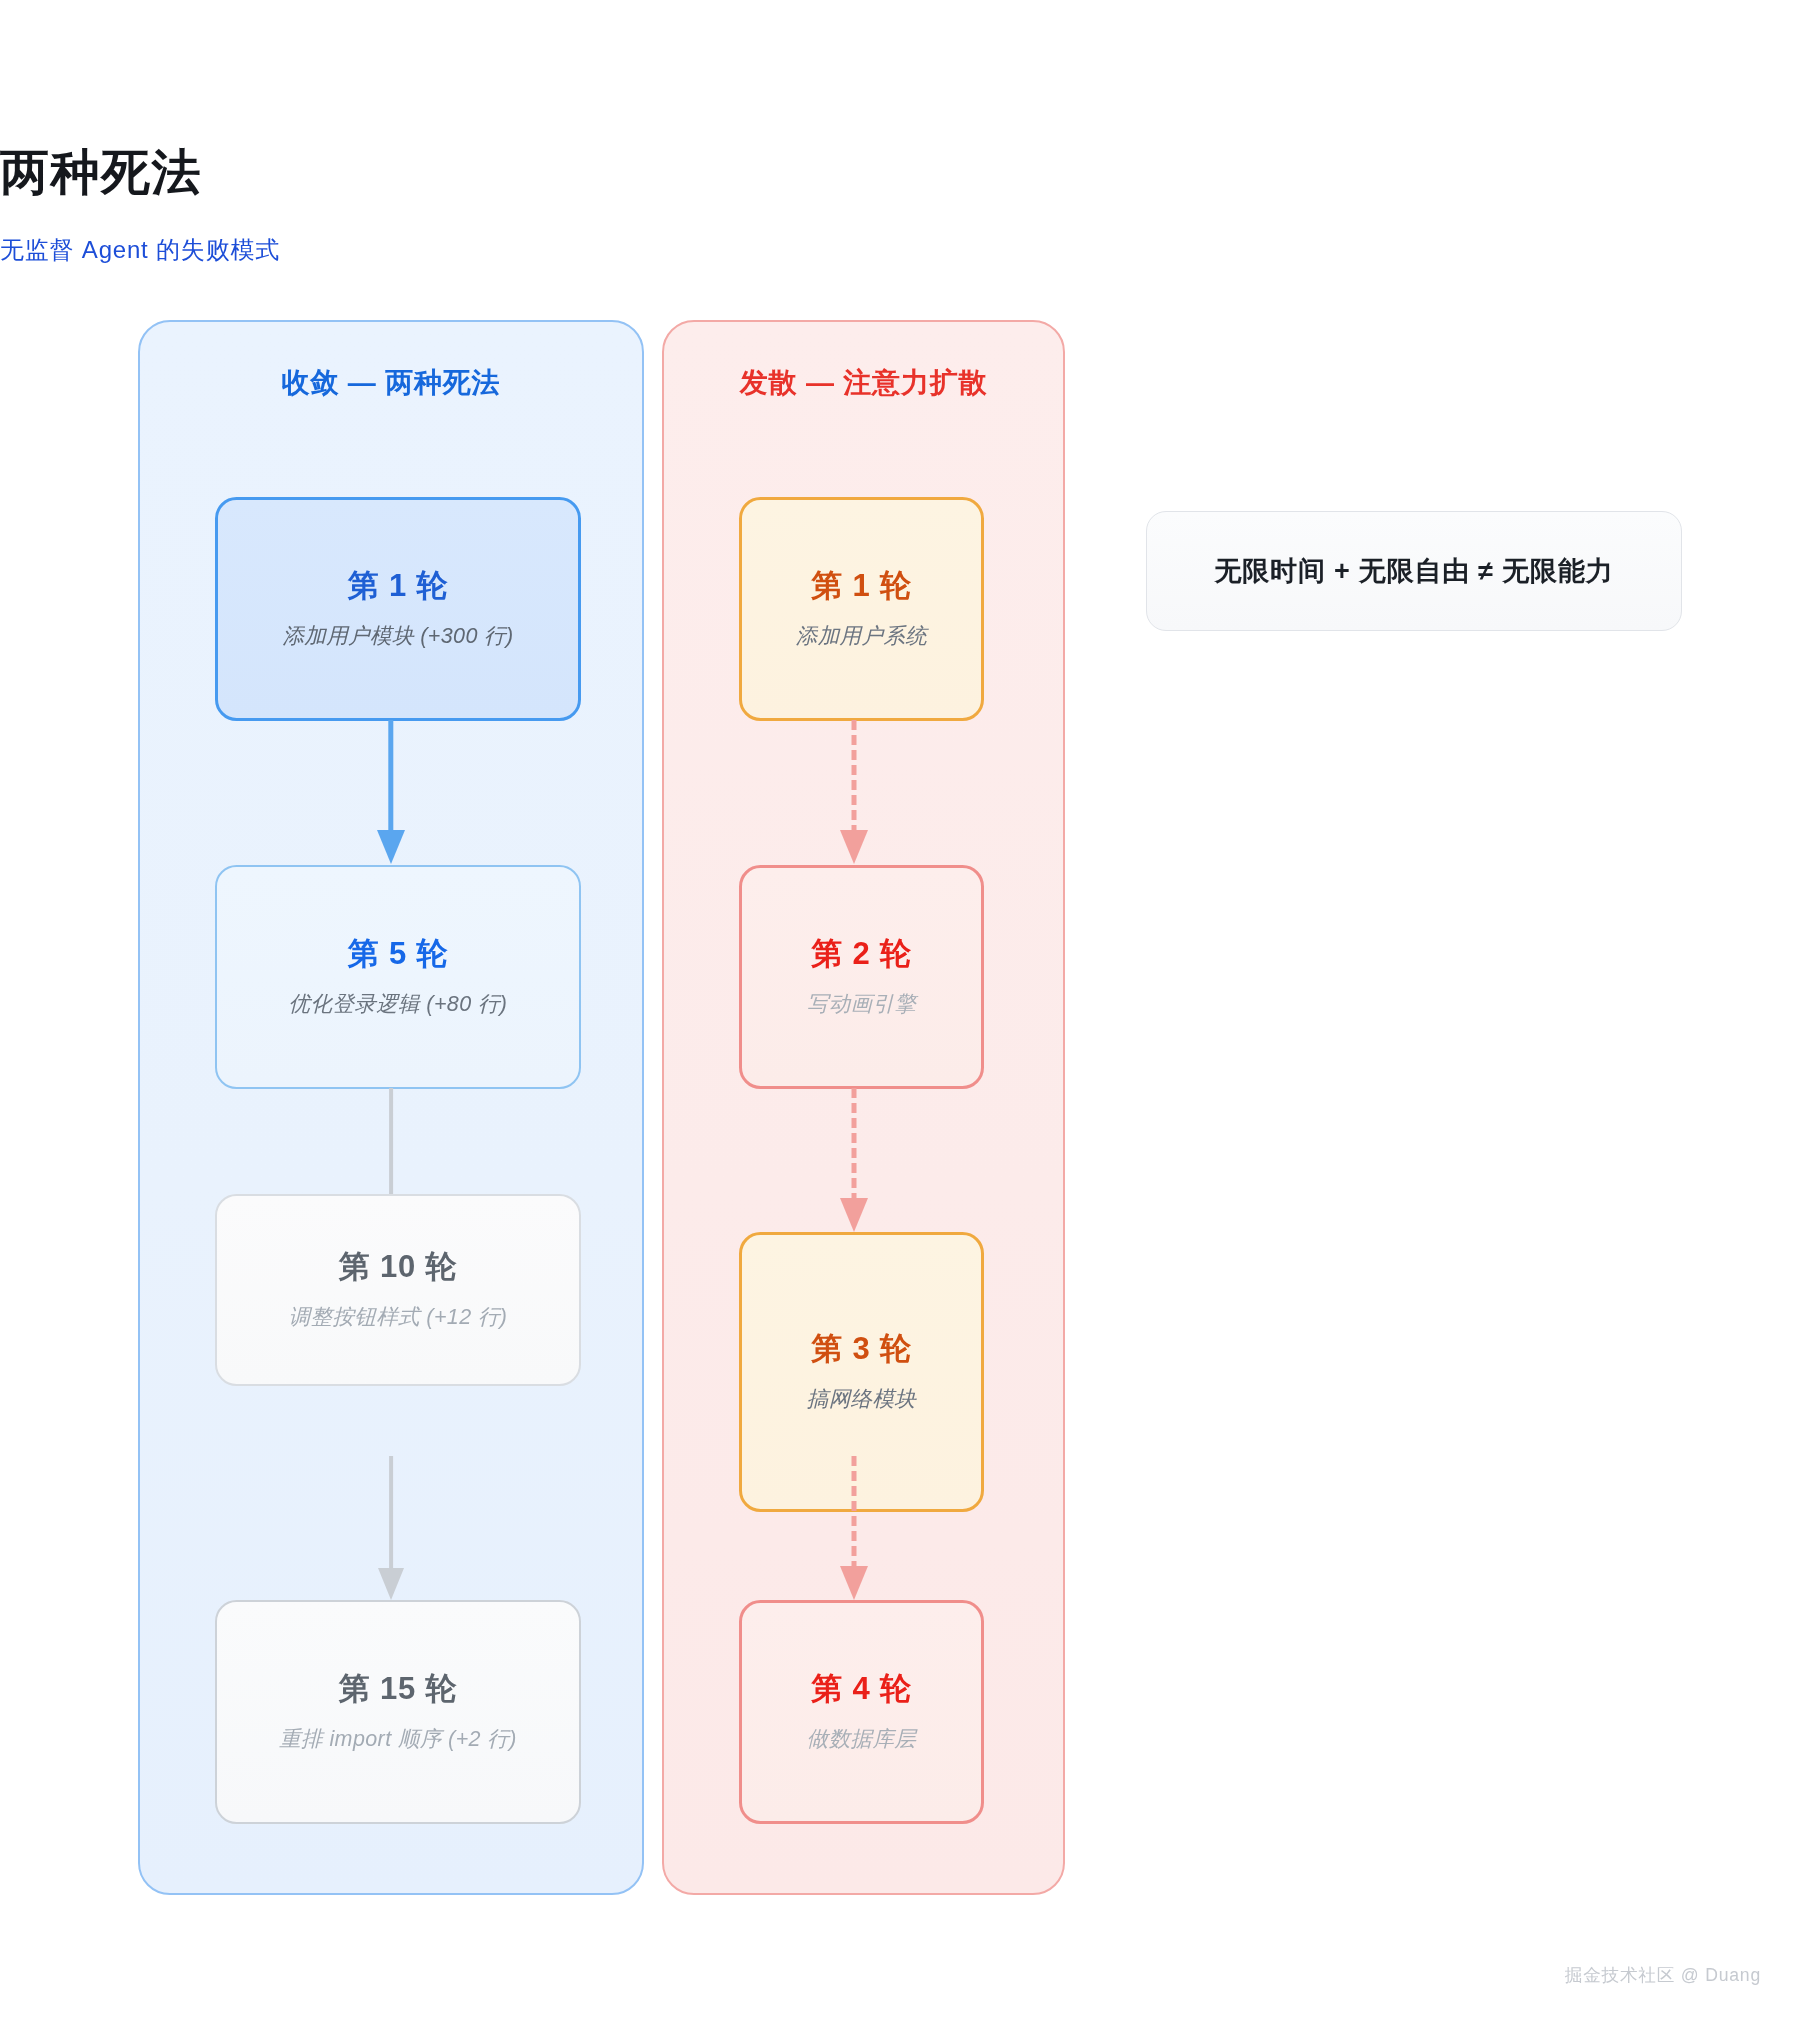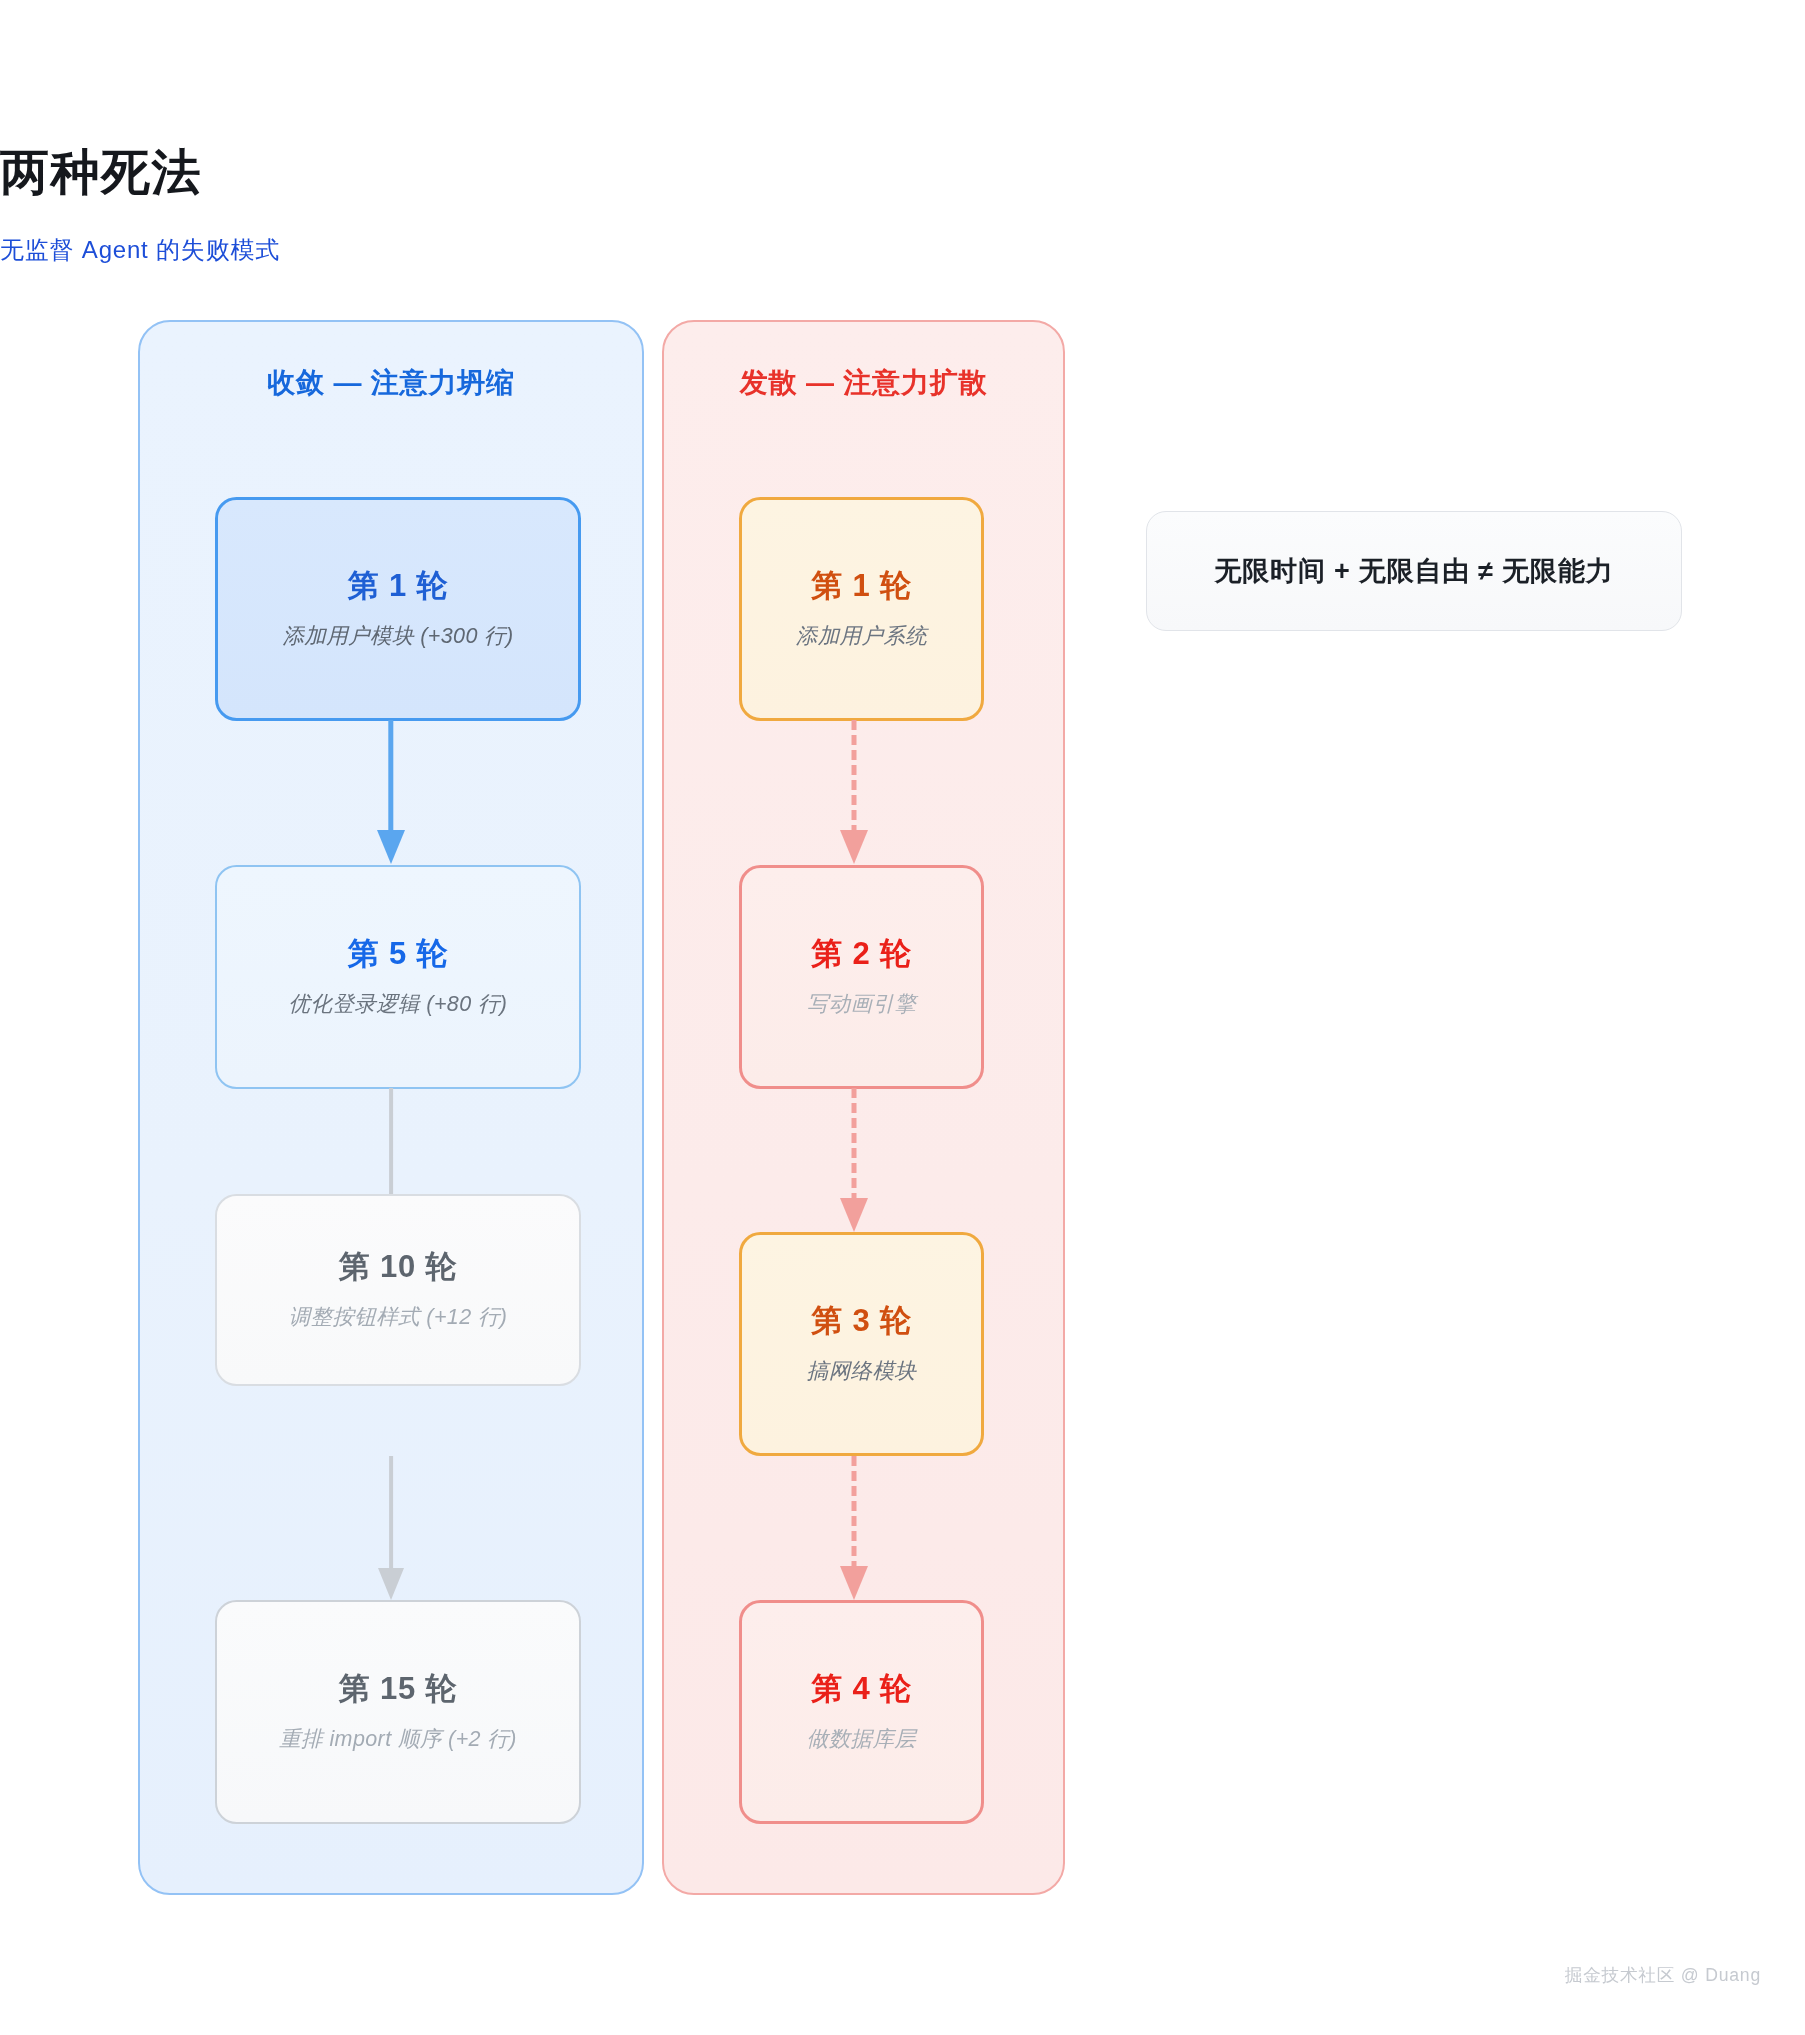--- a/index.html
+++ b/index.html
@@ -107,21 +107,21 @@
   .col-left .card { left: 67px; width: 366px; }
   .col-left .card.c0 { top: 175px; height: 224px; }
   .col-left .card.c1 { top: 543px; height: 224px; }
   .col-left .card.c2 { top: 872px; height: 192px; }
   .col-left .card.c3 { top: 1278px; height: 224px; }
 
   
   .col-right .card { left: 67px; width: 245px; }
   .col-right .card.c0 { top: 175px; height: 224px; }
   .col-right .card.c1 { top: 543px; height: 224px; }
-  .col-right .card.c2 { top: 910px; height: 224px; }
+  .col-right .card.c2 { top: 910px; height: 280px; }
   .col-right .card.c3 { top: 1278px; height: 224px; }
 
   
   .v-blue-strong {
     background: linear-gradient(180deg, #d8e8fd 0%, #d4e5fc 100%);
     border: 3.1px solid #469af0;
   }
   .v-blue-strong .card-title { color: #1e5fd4; }
   .v-blue-strong .card-desc  { color: #5e6772; }
 
@@ -247,21 +247,21 @@
 </style>
 </head>
 <body>
 
 <div class="header">
   <h1 class="page-title">两种死法</h1>
   <p class="page-subtitle">无监督 Agent 的失败模式</p>
 </div>
 
 <div class="panel panel-converge col-left">
-  <div class="panel-heading">收敛 — 注意力坍缩</div>
+  <div class="panel-heading">收敛 — 两种死法</div>
 
   <div class="card c0 v-blue-strong">
     <div class="card-title">第 1 轮</div>
     <div class="card-desc">添加用户模块 (+300 行)</div>
   </div>
 
   <div class="connector k0 arrow-blue">
     <div class="conn-line"></div>
     <div class="conn-head"></div>
   </div>

